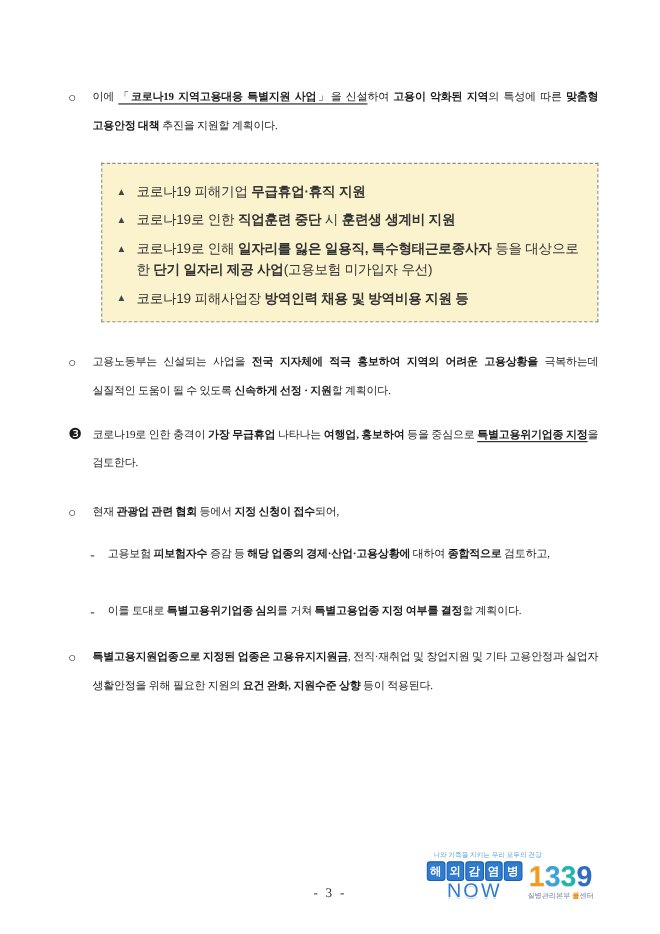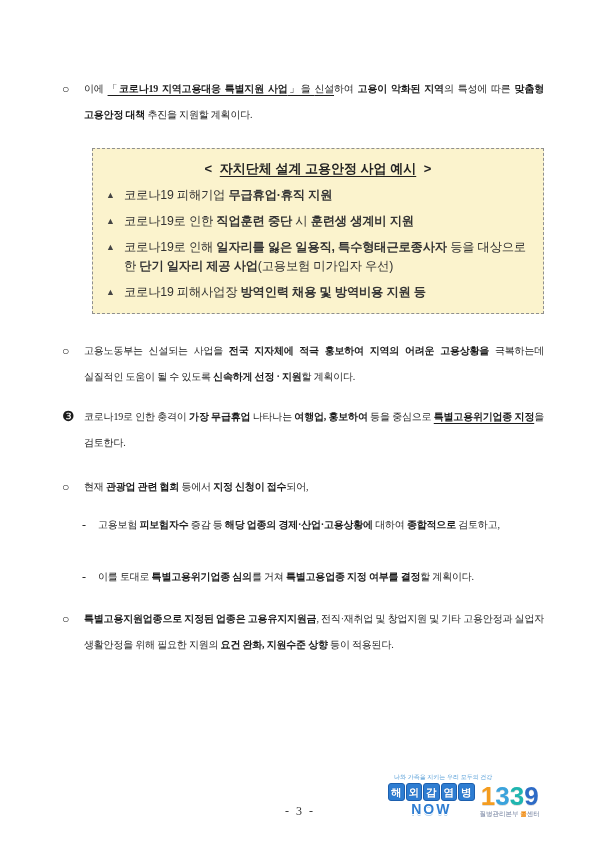--- a/index.html
+++ b/index.html
@@ -39,46 +39,41 @@
   .logo-tagline{font-size:6px;color:#5aa0d8;margin:0 0 1px 6px;white-space:nowrap;}
   .logo-main{display:flex;align-items:flex-start;gap:5px;}
   .logo-left{display:flex;flex-direction:column;align-items:center;}
   .tiles{display:flex;gap:1px;}
   .tile{
     background:#2e7dd2;color:#fff;font-weight:bold;font-size:10.5px;line-height:14px;
     padding:1px 2px;border-radius:3px;border:1px solid #1c5fae;
     text-shadow:0 0 1px #1c5fae;
   }
   .now{
-    font-size:14px;font-weight:700;color:#2e7dd2;letter-spacing:2px;line-height:16px;
+    font-size:18px;font-weight:400;color:#2e7dd2;letter-spacing:2px;line-height:16px;
     text-shadow:-1px 0 #fff,1px 0 #fff,0 -1px #fff,0 1px #fff, 0 2px 0 #b9d4ee;
   }
   .logo-right{display:flex;flex-direction:column;align-items:center;}
   .digits{display:flex;font-size:26px;font-weight:900;line-height:26px;letter-spacing:0;}
   .digits span{text-shadow:0 1px 0 rgba(0,0,0,0.12);}
   .caption{font-size:6.5px;color:#6b7a99;margin-top:1px;white-space:nowrap;}
   .caption .call{color:#f08300;font-weight:bold;}
 </style>
 </head>
 <body>
 
 <div class="page">
   <div class="content">
 
     <div class="para">
       <span class="marker">○</span>
       <span class="ptxt"><span>이에 </span><span class="u">「</span><span class="b u">코로나19 지역고용대응 특별지원 사업</span><span class="u">」을 </span><span class="u">신설</span><span>하여 </span><span class="b">고용이 악화된 지역</span><span>의 특성에 따른 </span><span class="b">맞춤형 고용안정 대책</span><span> 추진을 지원할 계획이다.</span></span>
     </div>
 
     <div class="box">
-      <div class="box-title">
-        <span>&lt;</span>
-        <span class="tt">자치단체 설계 고용안정 사업 예시</span>
-        <span>&gt;</span>
-      </div>
       <div class="box-item">
         <span class="bmarker">▲</span>
         <span class="btxt"><span>코로나19 피해기업 </span><span class="b">무급휴업·휴직 지원</span></span>
       </div>
       <div class="box-item">
         <span class="bmarker">▲</span>
         <span class="btxt"><span>코로나19로 인한 </span><span class="b">직업훈련 중단</span><span> 시 </span><span class="b">훈련생 생계비 지원</span></span>
       </div>
       <div class="box-item">
         <span class="bmarker">▲</span>

